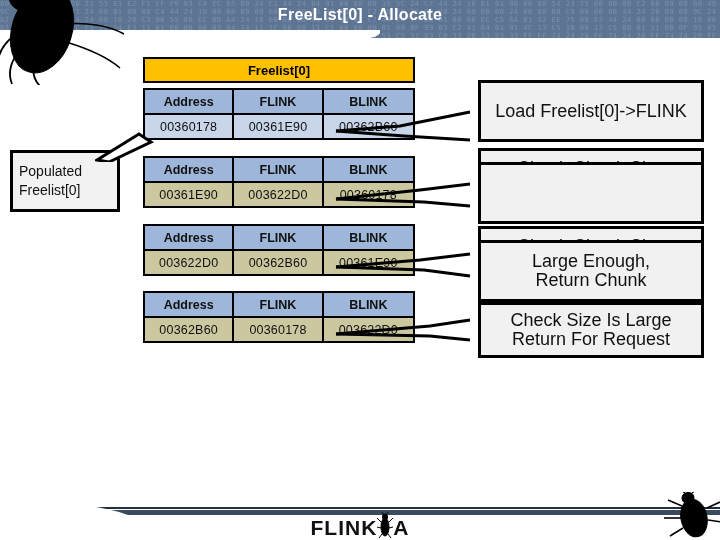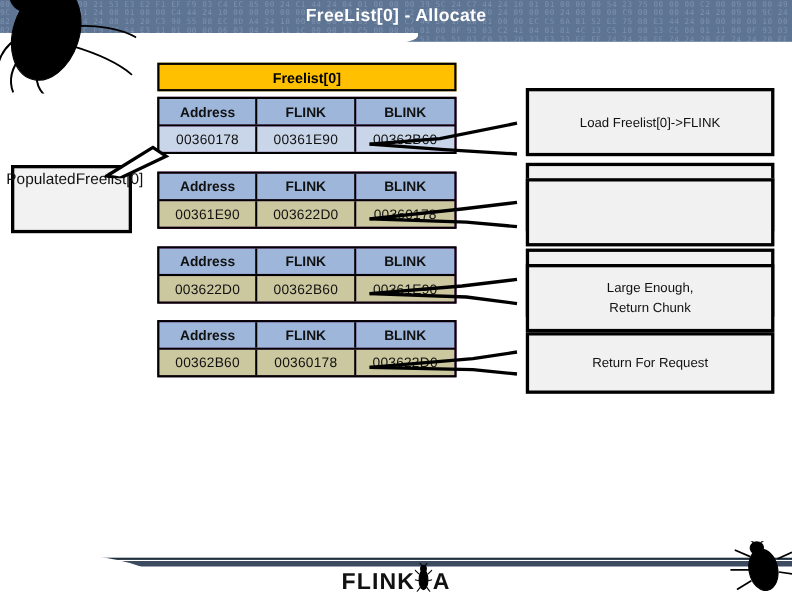--- a/index.html
+++ b/index.html
@@ -32,21 +32,21 @@
   }
 
   
   .bug-top{position:absolute;left:-6px;top:-10px;width:130px;height:95px;z-index:7;}
   .bug-bottom{position:absolute;left:662px;top:492px;width:62px;height:48px;z-index:7;}
 
   
   .callout{
     position:absolute;left:10px;top:150px;width:110px;height:62px;
     background:#f2f2f2;border:3px solid #000;z-index:8;
-    display:flex;flex-direction:row;align-items:flex-start;justify-content:center;
+    display:flex;flex-direction:column;align-items:flex-start;justify-content:center;
     padding-left:6px;box-sizing:border-box;
   }
   .callout span{font-size:14px;color:#111;line-height:19px;white-space:nowrap;}
   .callout-tail{position:absolute;left:95px;top:132px;width:60px;height:30px;z-index:9;}
 
   
   .fl-title{
     position:absolute;left:143px;top:57px;width:272px;height:26px;
     background:#FFC000;border:2px solid #000;box-sizing:border-box;
     display:flex;align-items:center;justify-content:center;
@@ -67,21 +67,21 @@
   .tbl .hdr .cell{background:#9db6d9;font-weight:bold;}
   .tbl .dat{border-top:2px solid #000;text-align:right;}
   .tbl .dat .cell{font-weight:normal;letter-spacing:.2px;}
   .tbl.blue .dat .cell{background:#c9d6e9;}
   .tbl.tan  .dat .cell{background:#cbc79f;}
 
   
   .abox{
     position:absolute;background:#f1f1f1;border:3px solid #000;
     box-sizing:border-box;display:flex;align-items:center;justify-content:center;
-    text-align:center;font-size:12px;color:#111;line-height:19px;z-index:6;
+    text-align:center;font-size:18px;color:#111;line-height:19px;z-index:6;
   }
   .abox.ghost{z-index:5;}
   .abox .lines{padding:0 6px;}
 
   
   .arrows{position:absolute;left:0;top:0;width:720px;height:540px;z-index:7;pointer-events:none;}
 
   
   .bottom-banner{
     position:absolute;left:36px;top:466px;width:652px;height:42px;
@@ -240,20 +240,21 @@
 
   <div class="abox" style="left:478px;top:240px;width:226px;height:62px">
     <div class="lines">
       <div>Large Enough,</div>
       <div>Return Chunk</div>
     </div>
   </div>
 
   <div class="abox" style="left:478px;top:302px;width:226px;height:56px">
     <div class="lines">
+      <div>Check Size Is Large</div>
       <div>Return For Request</div>
     </div>
   </div>
 
 
   <div class="footer-rule2"></div>
   <div class="footer-rule"></div>
   <div class="footer-swoosh"></div>
 
   <div class="logo">

